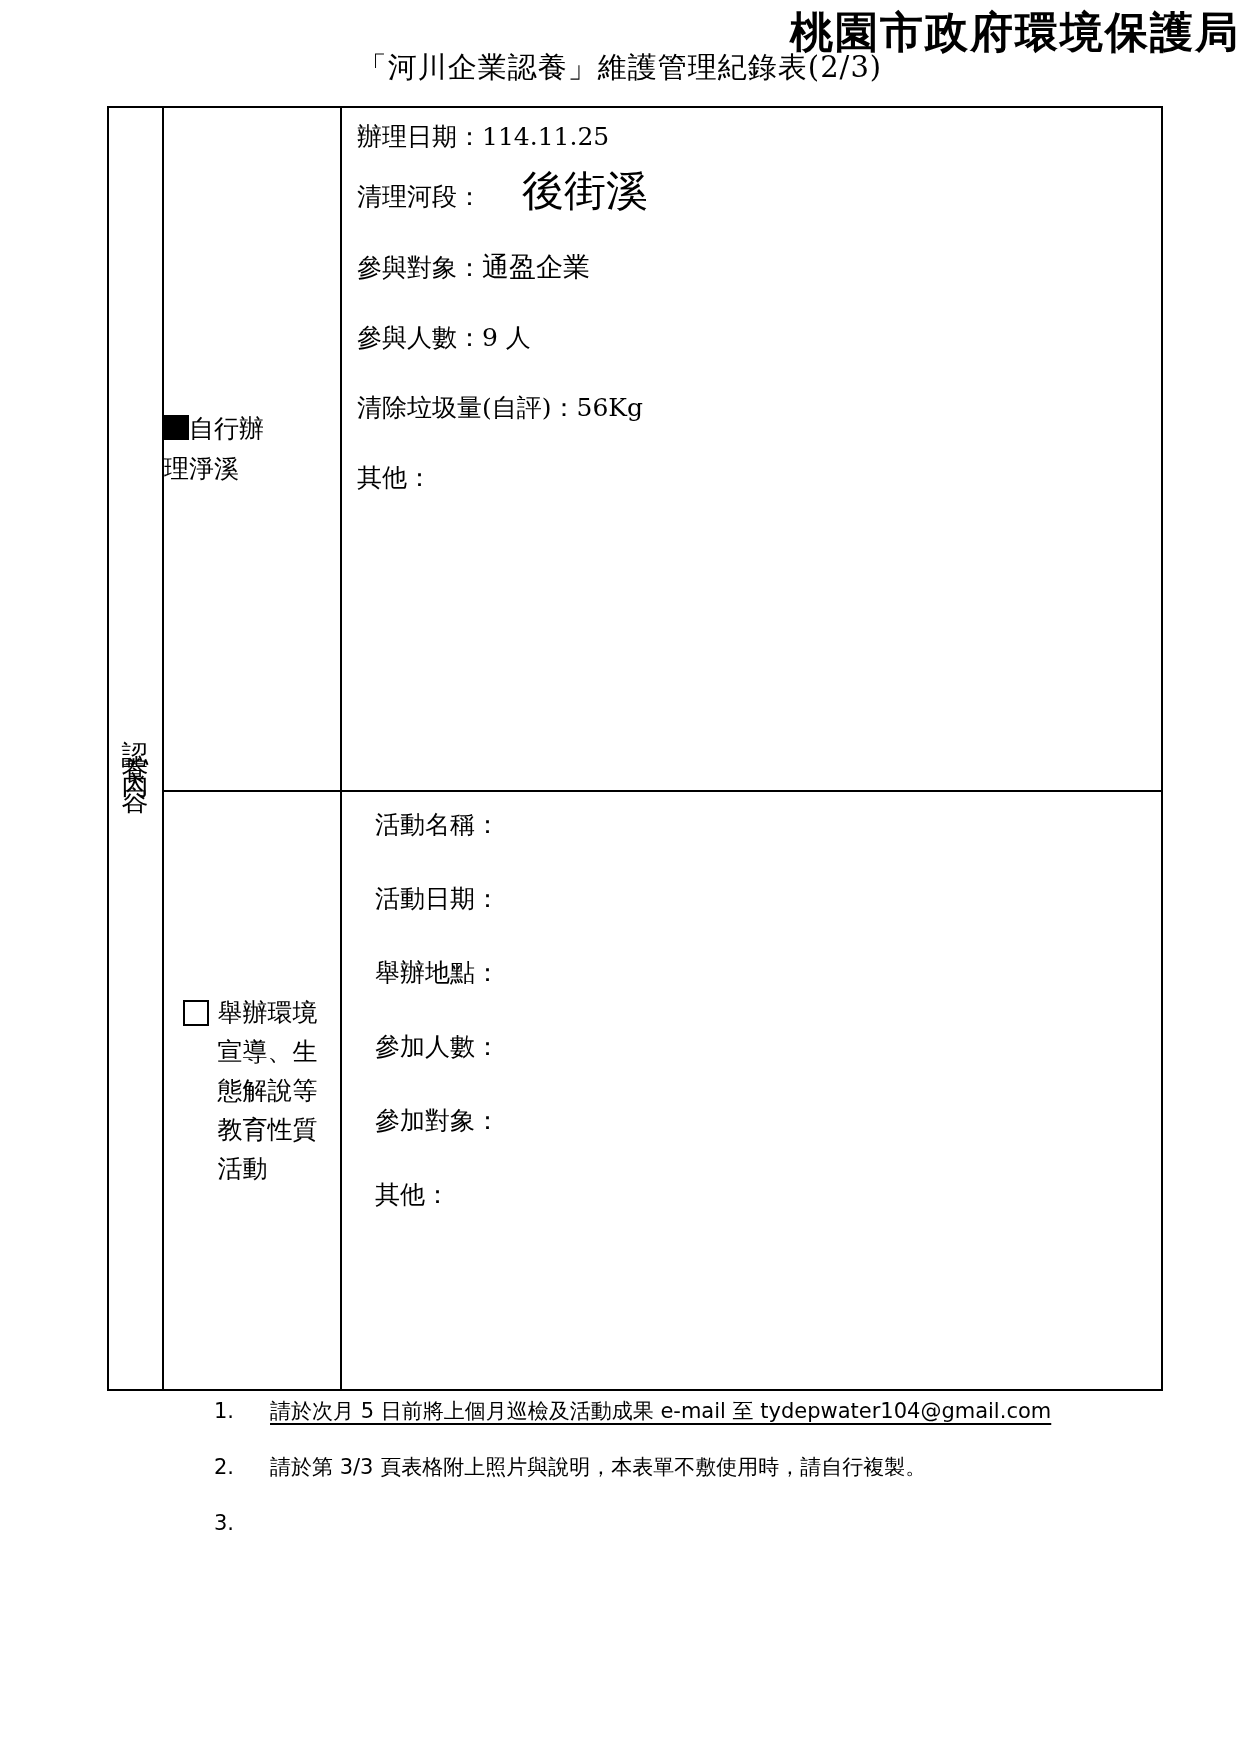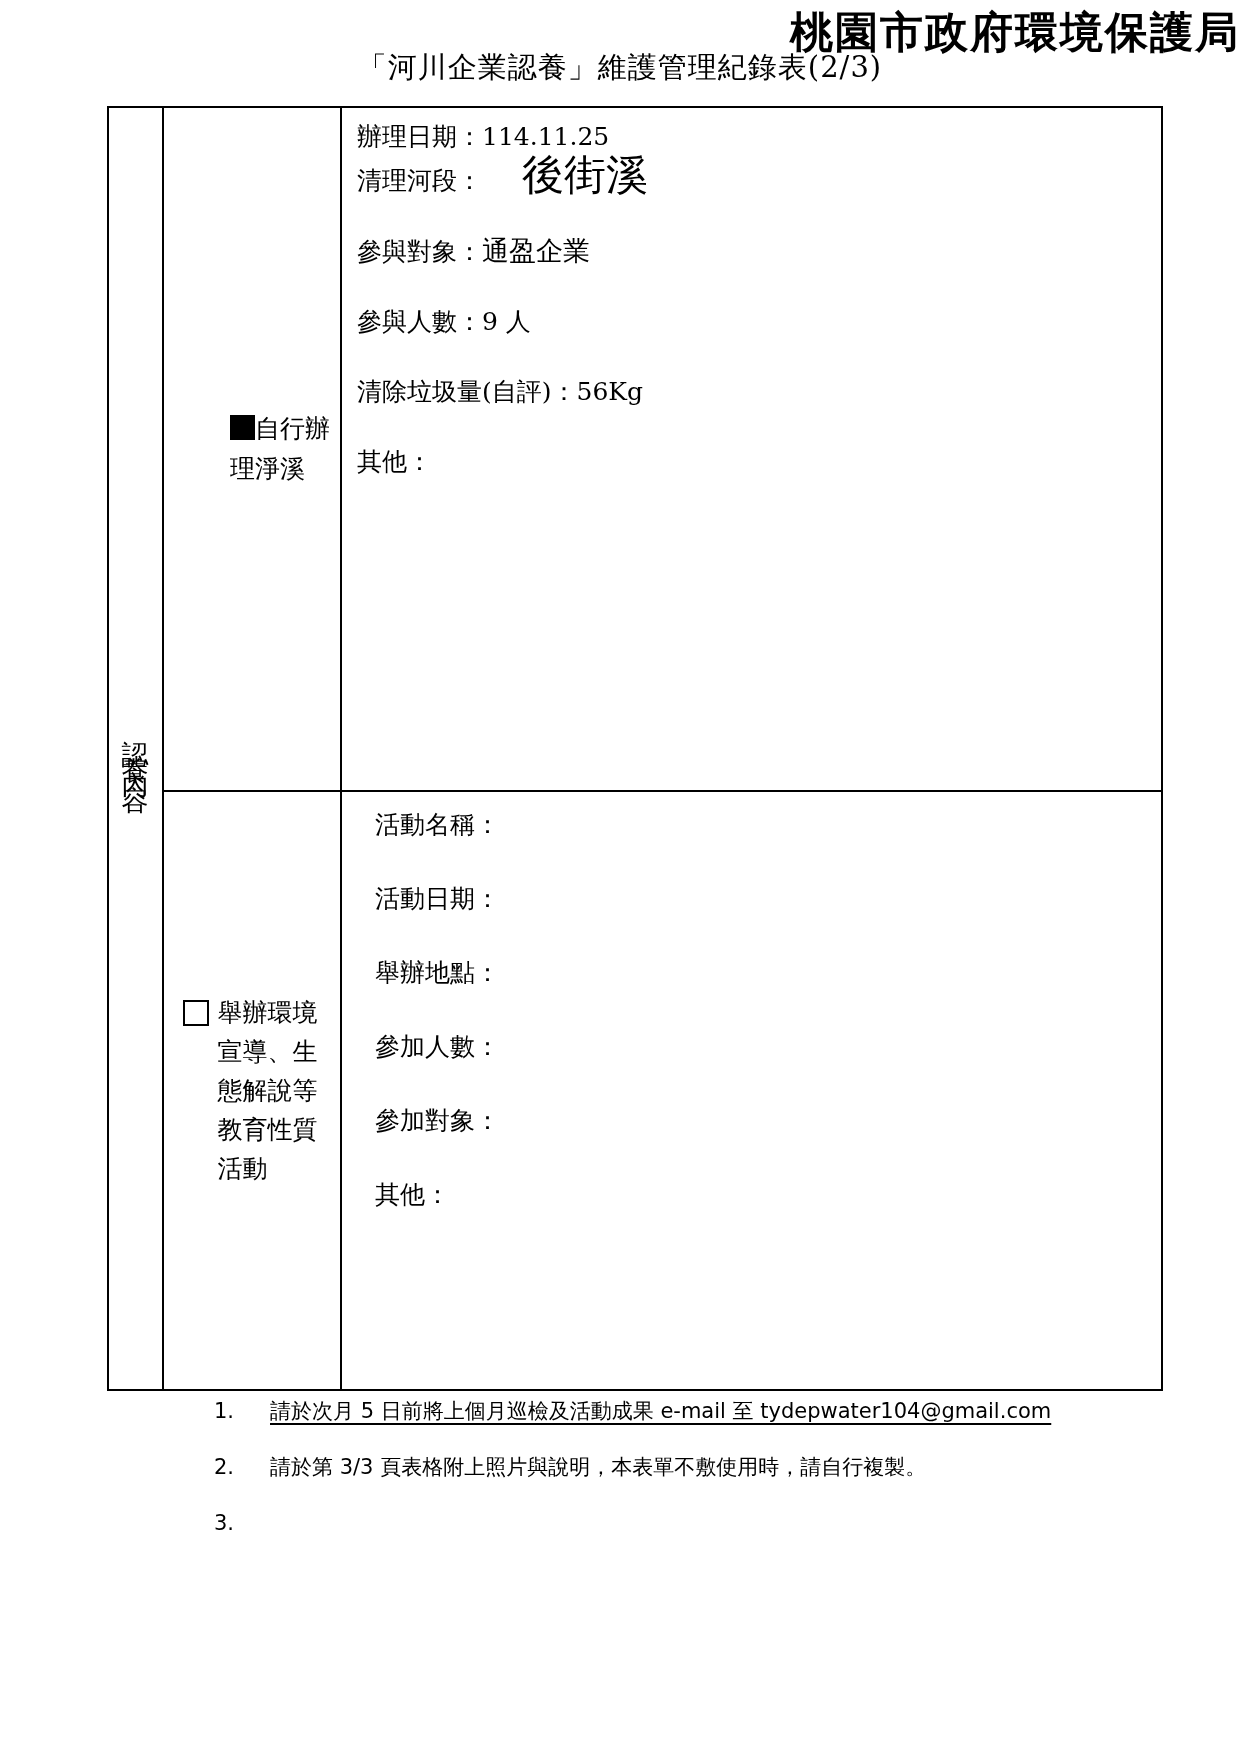--- a/index.html
+++ b/index.html
@@ -48,21 +48,21 @@
     writing-mode: vertical-lr;
     text-orientation: upright;
     font-size: 27px;
     letter-spacing: 15px;
     line-height: 1;
   }
   .cell-label-1 {
     grid-column: 2; grid-row: 1;
     border-right: 2px solid #000;
     border-bottom: 2px solid #000;
-    display: flex; align-items: center; justify-content: flex-end;
+    display: flex; align-items: center; justify-content: flex-start;
   }
   .cell-fields-1 {
     grid-column: 3; grid-row: 1;
     border-bottom: 2px solid #000;
     padding: 10px 0 0 15px;
     box-sizing: border-box;
   }
   .cell-label-2 {
     grid-column: 2; grid-row: 2;
     border-right: 2px solid #000000;
@@ -107,21 +107,21 @@
     line-height: 39px;
   }
 
   
   .f-line {
     font-size: 25px;
     line-height: 38px;
     white-space: nowrap;
   }
   .sec1 .f-line { margin-bottom: 32px; }
-  .sec1 .f-line.first { margin-bottom: 0; }
+  .sec1 .f-line.first { margin-bottom: 16px; }
   .sec2 .f-line { margin-bottom: 36px; }
   .v-large { font-size: 42px; margin-left: 40px; }
   .v-med   { font-size: 27px; }
 
   
   .notes {
     position: absolute; left: 214px; top: 1396px;
     width: 880px;
     font-family: "DejaVu Sans", sans-serif;
     font-size: 21px;

